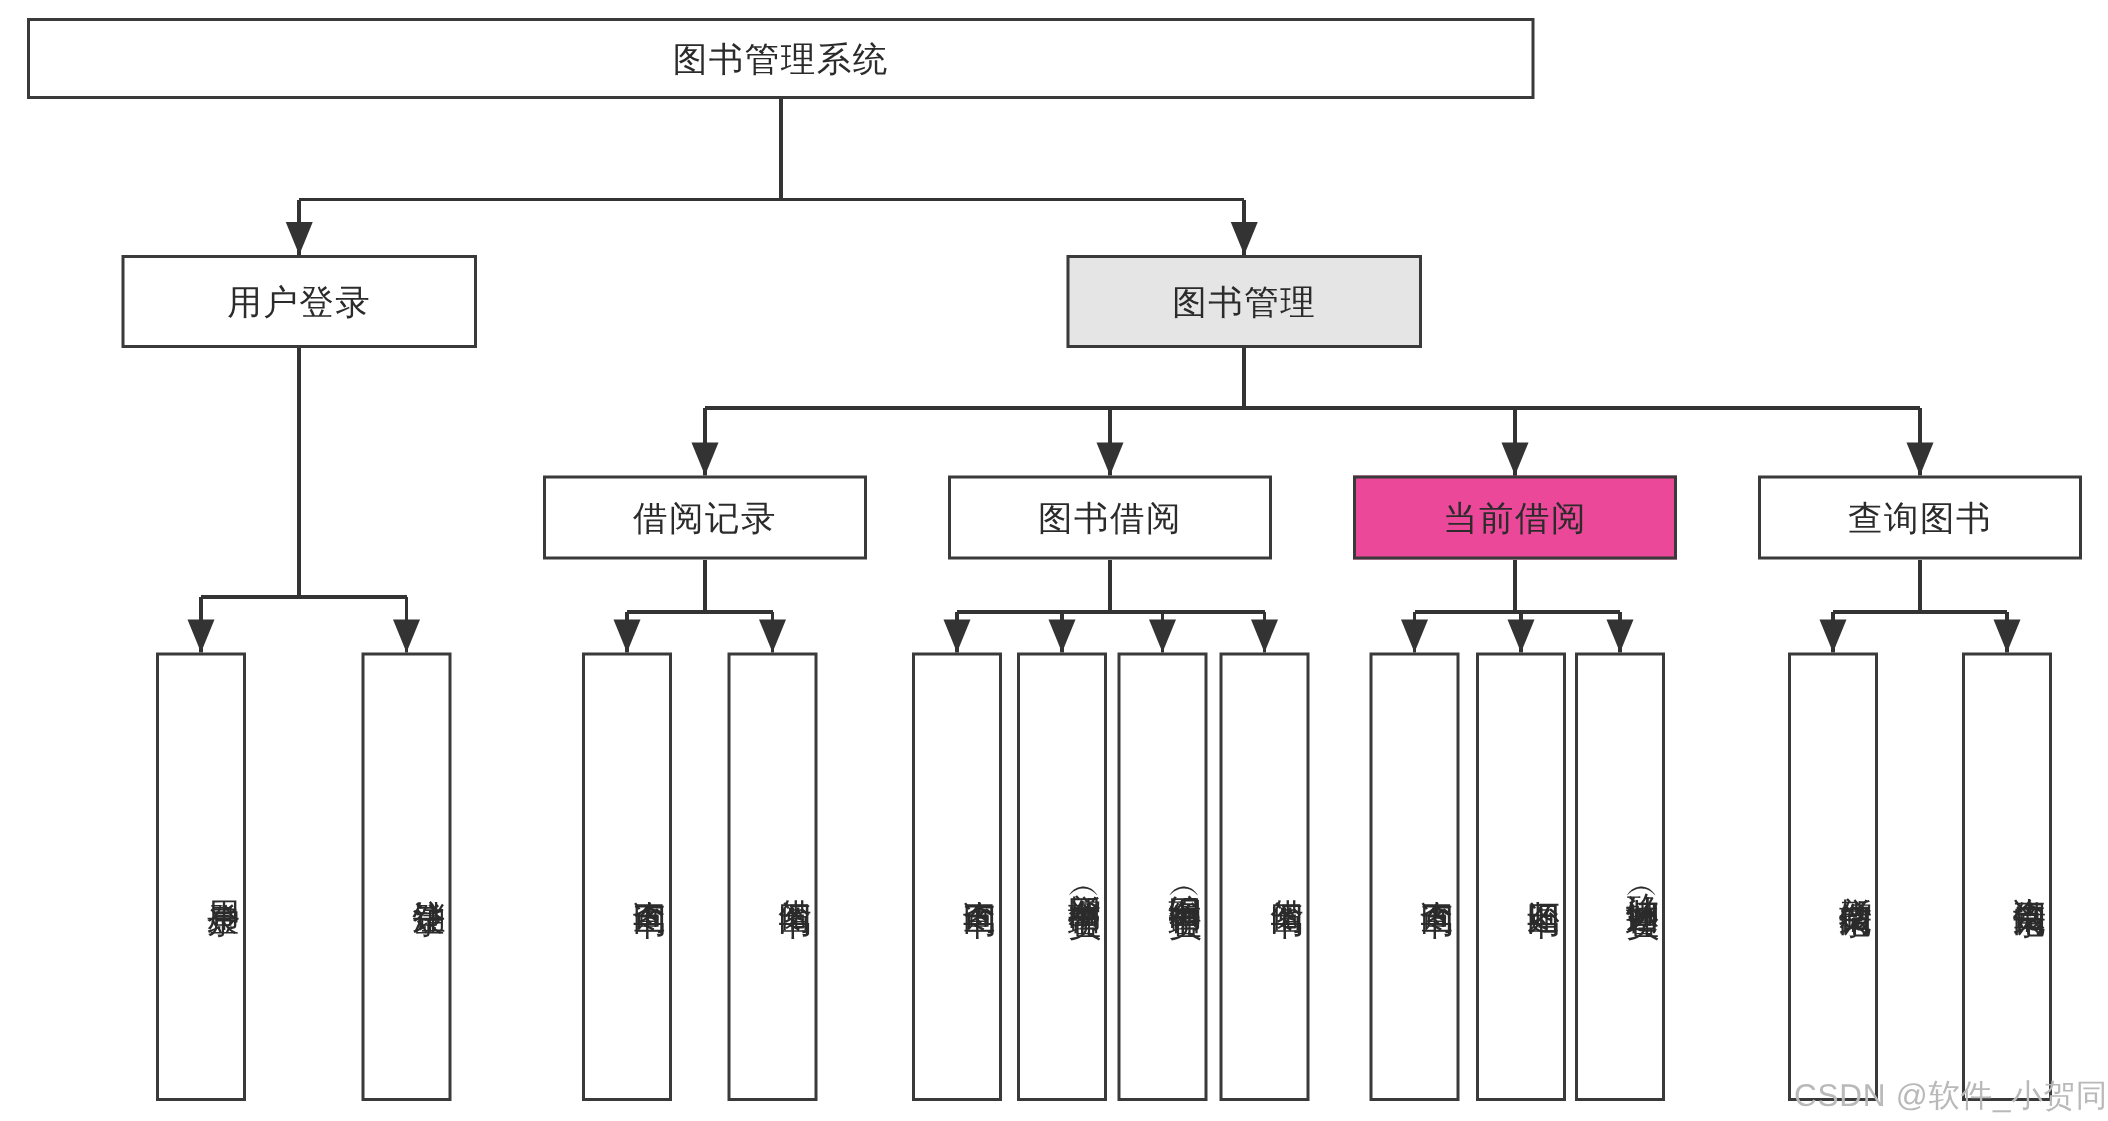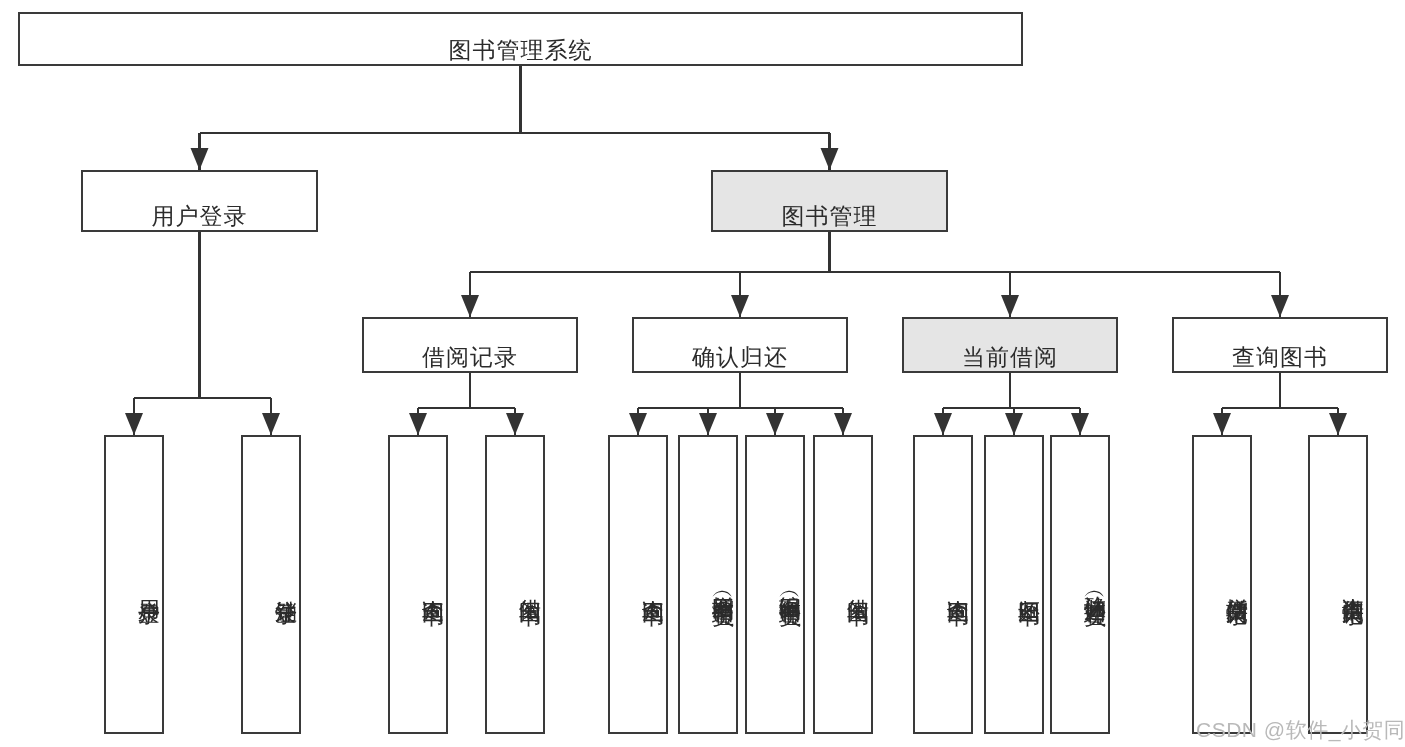--- a/index.html
+++ b/index.html
@@ -25,21 +25,21 @@
     width: 1405px;
     height: 747px;
     pointer-events: none;
   }
   .node {
     position: absolute;
     box-sizing: border-box;
     border: 2.5px solid #3a3a3a;
     background: #ffffff;
     display: flex;
-    align-items: flex-end;
+    align-items: center;
     justify-content: center;
     color: #2b2b2b;
     line-height: 1.16;
   }
   .node.horiz {
     font-size: 23px;
     letter-spacing: 1px;
     padding: 0 6px;
   }
   .node.root {
@@ -134,23 +134,23 @@
       <div class="node horiz" style="left: 81px; top: 170px; width: 237px; height: 62px; border-color: rgb(58, 58, 58); background: rgb(255, 255, 255); color: rgb(43, 43, 43);">
         <span>用户登录</span>
       </div>
       <div class="node horiz" style="left: 711px; top: 170px; width: 237px; height: 62px; border-color: rgb(58, 58, 58); background: #e5e5e5; color: rgb(43, 43, 43);">
         <span>图书管理</span>
       </div>
       <div class="node horiz" style="left: 362px; top: 317px; width: 216px; height: 56px; border-color: rgb(58, 58, 58); background: rgb(255, 255, 255); color: rgb(43, 43, 43);">
         <span>借阅记录</span>
       </div>
       <div class="node horiz" style="left: 632px; top: 317px; width: 216px; height: 56px; border-color: rgb(58, 58, 58); background: rgb(255, 255, 255); color: rgb(43, 43, 43);">
-        <span>确认归还</span>
+        <span>图书借阅</span>
       </div>
-      <div class="node horiz" style="left: 902px; top: 317px; width: 216px; height: 56px; border-color: rgb(58, 58, 58); background: #e5e5e5; color: rgb(43, 43, 43);">
+      <div class="node horiz" style="left: 902px; top: 317px; width: 216px; height: 56px; border-color: rgb(58, 58, 58); background: #ec4899; color: rgb(43, 43, 43);">
         <span>当前借阅</span>
       </div>
       <div class="node horiz" style="left: 1172px; top: 317px; width: 216px; height: 56px; border-color: rgb(58, 58, 58); background: rgb(255, 255, 255); color: rgb(43, 43, 43);">
         <span>查询图书</span>
       </div>
       <div class="node leaf" style="left: 104px; top: 435px; width: 60px; height: 299px; border-color: rgb(58, 58, 58); background: rgb(255, 255, 255); color: rgb(43, 43, 43);">
         <span class="vtext">用户登录</span>
       </div>
       <div class="node leaf" style="left: 241px; top: 435px; width: 60px; height: 299px; border-color: rgb(58, 58, 58); background: rgb(255, 255, 255); color: rgb(43, 43, 43);">
         <span class="vtext">注销登录</span>

